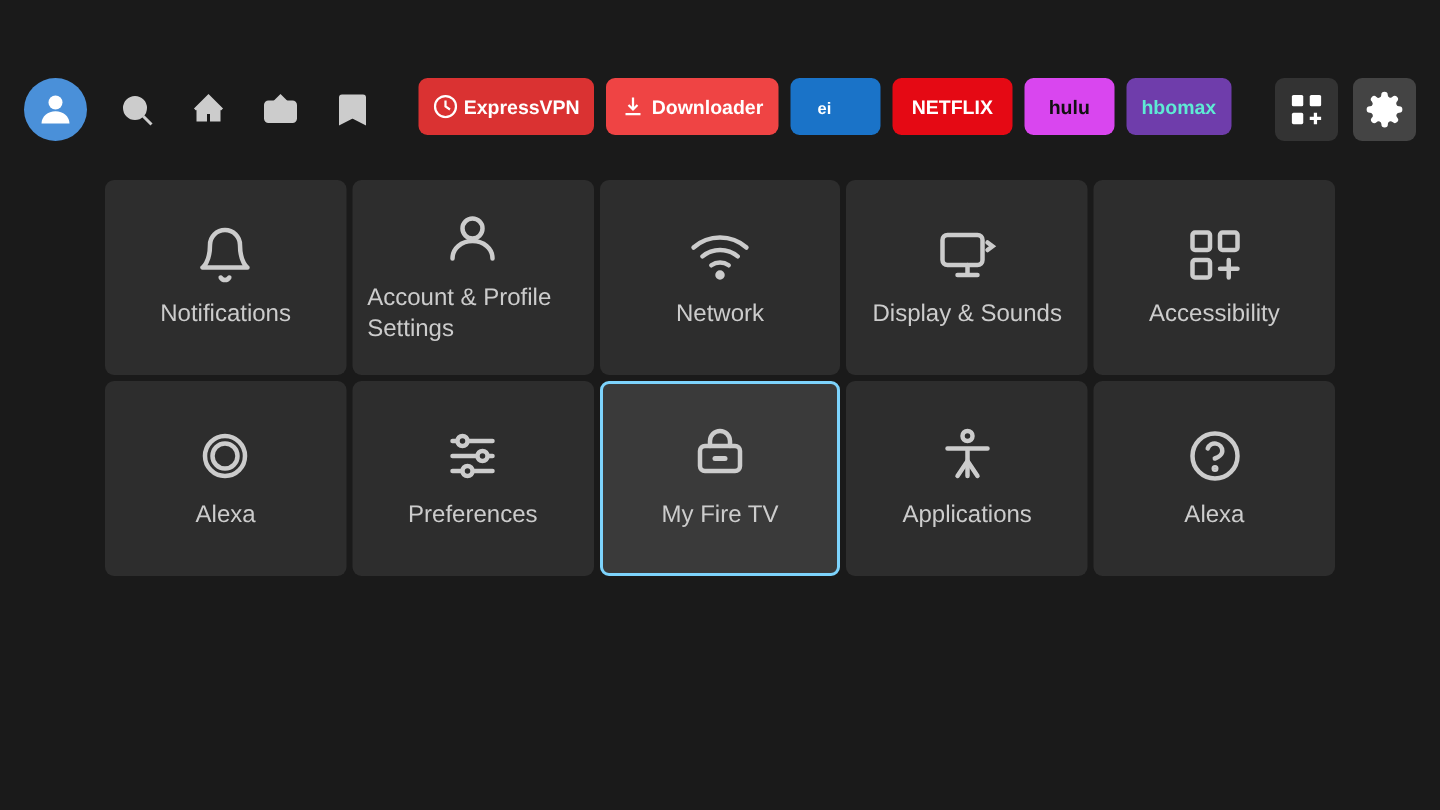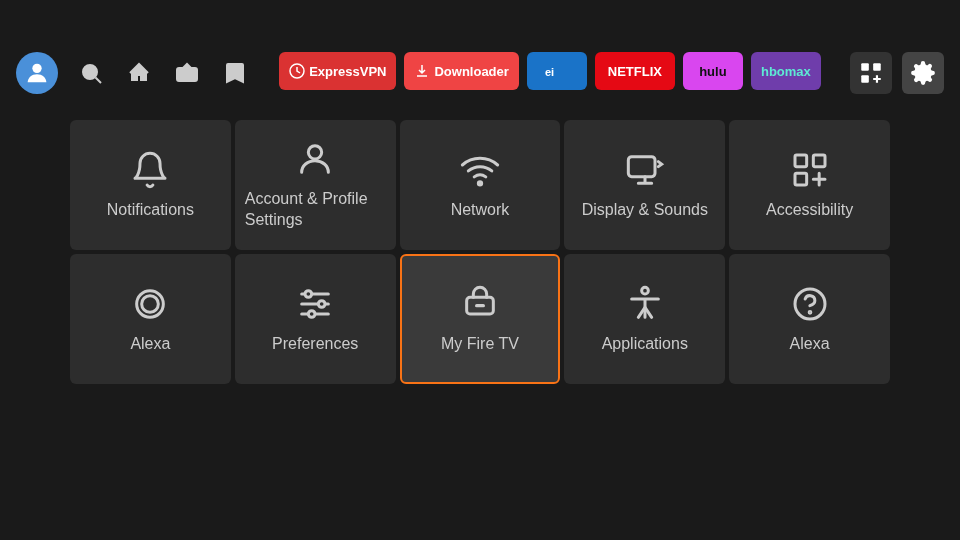--- a/index.html
+++ b/index.html
@@ -128,21 +128,21 @@
       align-items: center;
       justify-content: center;
       gap: 10px;
       cursor: pointer;
       padding: 10px;
       transition: background 0.2s;
     }
 
     .grid-item.selected {
       background: #3a3a3a;
-      border: 2px solid #f97316;
+      border: 2px solid #7dd3fc;
     }
 
     .grid-item svg {
       width: 40px;
       height: 40px;
       fill: none;
       stroke: #cccccc;
       stroke-width: 1.8;
     }
 

